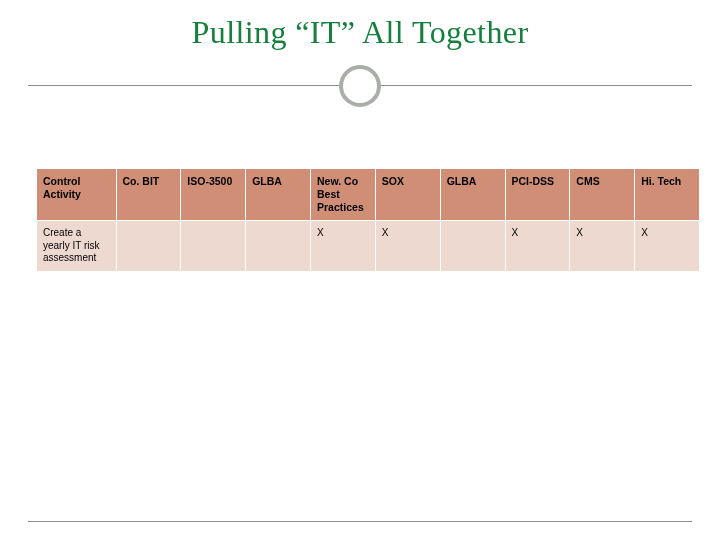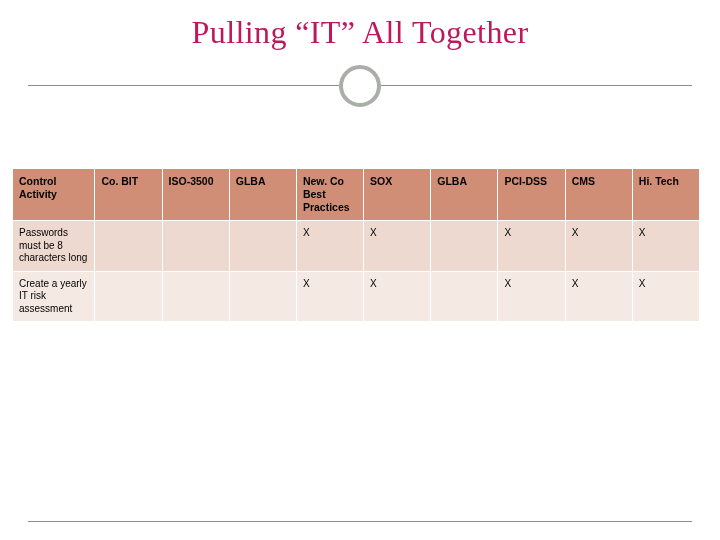--- a/index.html
+++ b/index.html
@@ -18,21 +18,21 @@
     height: 540px;
     box-sizing: border-box;
   }
   .title-wrap {
     text-align: center;
     padding-top: 14px;
   }
   .title {
     font-size: 32px;
     font-weight: normal;
-    color: #be185d;
+    color: #15803d;
     letter-spacing: 0.4px;
     margin: 0;
   }
   .title-rule {
     position: relative;
     height: 48px;
     margin-top: 10px;
   }
   .title-rule::before {
     content: "";
@@ -50,21 +50,21 @@
     height: 42px;
     margin-left: -21px;
     border: 4px solid #a9afa8;
     border-radius: 50%;
     background: #fff;
     box-sizing: border-box;
   }
 
   .table-wrap {
     position: absolute;
-    left: 12px;
+    left: 36px;
     right: 20px;
     top: 168px;
   }
   table.comp {
     border-collapse: collapse;
     width: 100%;
     table-layout: fixed;
     font-family: Tahoma, Arial, sans-serif;
     color: #000;
   }
@@ -142,32 +142,20 @@
           <th>New. Co Best Practices</th>
           <th>SOX</th>
           <th>GLBA</th>
           <th>PCI-DSS</th>
           <th>CMS</th>
           <th>Hi. Tech</th>
         </tr>
       </thead>
       <tbody>
         <tr>
-          <td>Passwords must be 8 characters long</td>
-          <td class="xcell"></td>
-          <td class="xcell"></td>
-          <td class="xcell"></td>
-          <td class="xcell">X</td>
-          <td class="xcell">X</td>
-          <td class="xcell"></td>
-          <td class="xcell">X</td>
-          <td class="xcell">X</td>
-          <td class="xcell">X</td>
-        </tr>
-        <tr>
           <td>Create a yearly IT risk assessment</td>
           <td class="xcell"></td>
           <td class="xcell"></td>
           <td class="xcell"></td>
           <td class="xcell">X</td>
           <td class="xcell">X</td>
           <td class="xcell"></td>
           <td class="xcell">X</td>
           <td class="xcell">X</td>
           <td class="xcell">X</td>

